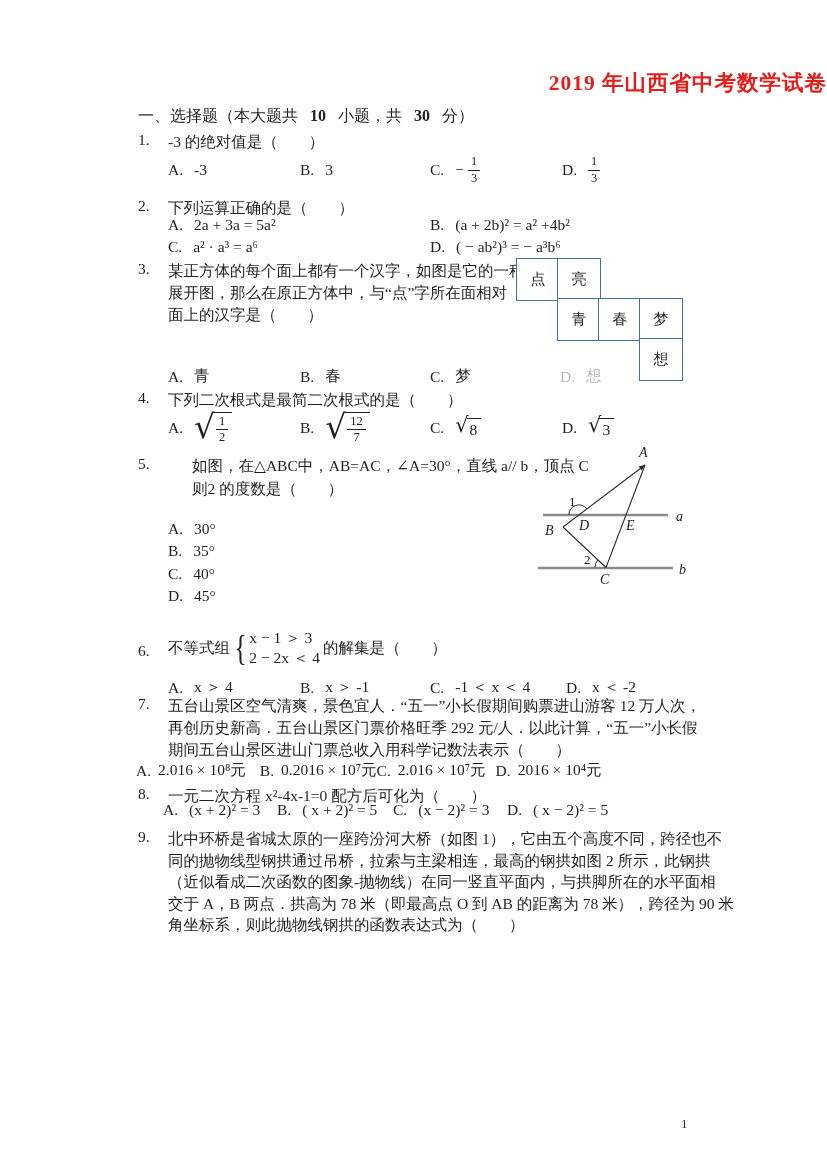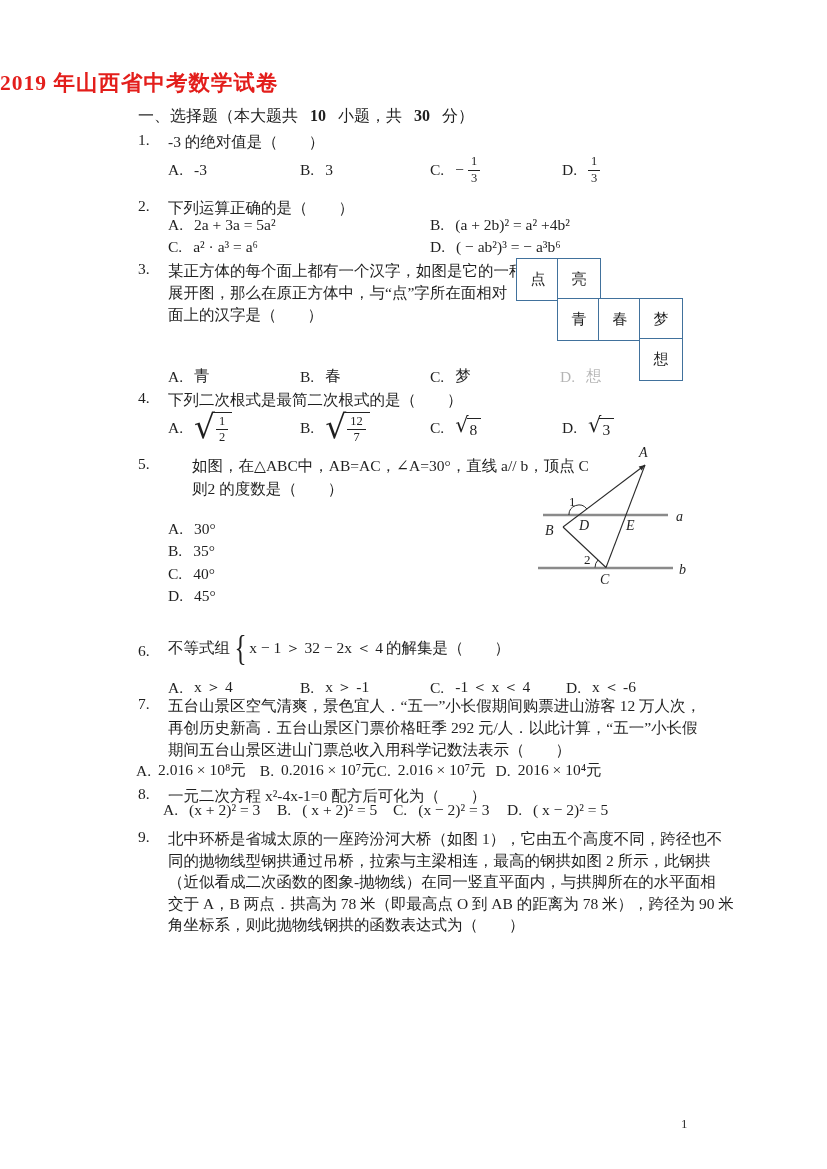--- a/index.html
+++ b/index.html
@@ -3,21 +3,21 @@
 <meta charset="utf-8">
 <style>
   html,body{margin:0;padding:0;background:#ffffff;}
   body{
     position:relative;width:827px;height:1169px;overflow:hidden;
     font-family:"Liberation Serif","DejaVu Serif",serif;
     font-size:15.5px;color:#1f1f1f;
   }
   
   .title{
-    position:absolute;left:0;top:68px;width:827px;text-align:left;
+    position:absolute;left:0;top:68px;width:827px;text-align:right;
     font-size:21.5px;font-weight:bold;color:#e31e1b;letter-spacing:1px;
   }
   
   .heading{position:absolute;left:138px;top:106px;font-size:16px;white-space:nowrap;}
   .heading b{margin:0 8px;}
   
   .q{position:absolute;left:138px;display:flex;white-space:nowrap;}
   .qnum{width:30px;flex:none;}
   .qbody .qline{line-height:22px;}
   .lh215 .qline{line-height:21.6px;}
@@ -43,21 +43,21 @@
   .sqrt .sign{font-family:"DejaVu Sans",sans-serif;line-height:1;margin-right:-2px;}
   .sign.big{font-size:33px;margin-top:-2px;}
   .sign.small{font-size:21px;margin-top:-3px;}
   .sqrt .rbody{border-top:1.2px solid #222;padding:2px 4px 0 3px;}
   
   .q5opts{position:absolute;left:168px;top:518px;}
   .q5opts .oline{line-height:22.4px;display:flex;}
   
   .sysrow{display:flex;align-items:center;}
   .brace{font-size:36px;line-height:40px;display:inline-block;transform:scaleX(.7);margin:0 0 0 2px;font-weight:400;}
-  .syslines{display:inline-flex;flex-direction:row;line-height:20px;margin-right:3px;}
+  .syslines{display:inline-flex;flex-direction:column;line-height:20px;margin-right:3px;}
   
   .q7opts{position:absolute;left:136px;top:760px;display:flex;white-space:nowrap;}
   .q7opts .olabel{margin-right:7px;}
   .gap14{margin-left:14px;}
   .gap0{margin-left:0;}
   .gap10{margin-left:10px;}
   
   .net-cell{
     position:absolute;width:42px;height:41px;background:#fff;
     border:1.5px solid #41719c;display:flex;align-items:center;justify-content:center;
@@ -283,21 +283,21 @@
   <span class="cell">
       <span class="olabel">B.</span>
       <span>x ＞ -1</span>
     </span>
   <span class="cell">
       <span class="olabel">C.</span>
       <span>-1 ＜ x ＜ 4</span>
     </span>
   <span class="cell">
       <span class="olabel">D.</span>
-      <span>x ＜ -6</span>
+      <span>x ＜ -2</span>
     </span>
 </div>
 
 <div class="q" style="top:695px">
   <span class="qnum">7.</span>
   <div class="qbody">
     <div class="qline">五台山景区空气清爽，景色宜人．“五一”小长假期间购票进山游客 12 万人次，</div>
     <div class="qline">再创历史新高．五台山景区门票价格旺季 292 元/人．以此计算，“五一”小长假</div>
     <div class="qline">期间五台山景区进山门票总收入用科学记数法表示（　　）</div>
   </div>

